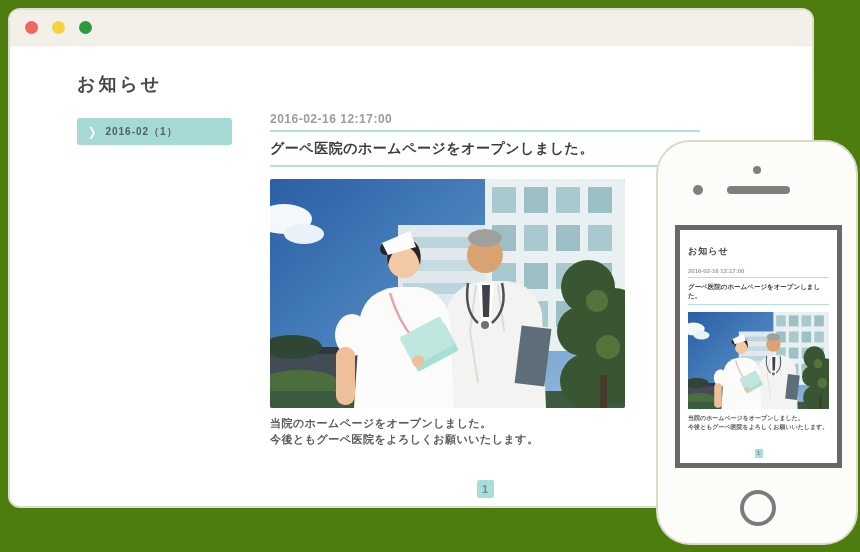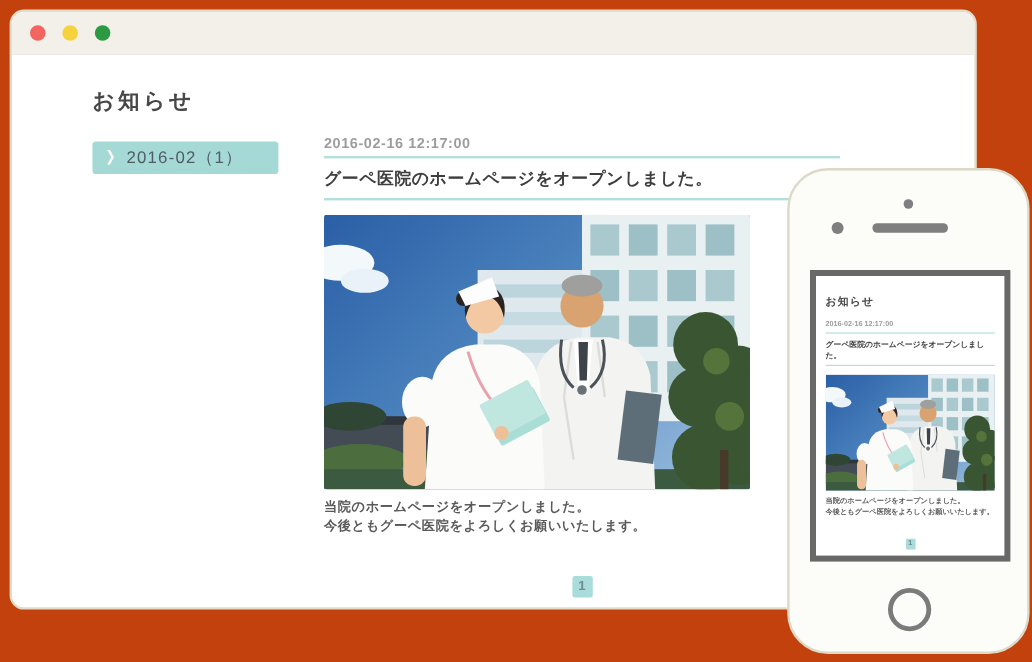--- a/index.html
+++ b/index.html
@@ -1,18 +1,18 @@
 <!DOCTYPE html>
 <html><head>
 <meta charset="utf-8">
 <style>
   * { margin:0; padding:0; box-sizing:border-box; }
   html,body { width:860px; height:552px; background:#ffffff;
     font-family:"Liberation Sans","DejaVu Sans",sans-serif; }
-  .canvas { position:relative; width:860px; height:552px; overflow:hidden; background:#c2410c; }
+  .canvas { position:relative; width:860px; height:552px; overflow:hidden; background:#4d7c0f; }
 
   
   .window { position:absolute; left:8px; top:8px; width:806px; height:500px;
     background:#ffffff; border:2px solid #e2ddcb; border-radius:12px; }
   .titlebar { height:36px; background:#f2f0e9; border-radius:10px 10px 0 0;
     border-bottom:1px solid #ecebe2; display:flex; align-items:center;
     padding-left:15px; gap:14px; }
   .light { width:13px; height:13px; border-radius:50%; display:inline-block; cursor:default; }
   .light.red    { background:#f2665f; }
   .light.yellow { background:#f6d33c; }
@@ -20,21 +20,21 @@
 
   .win-body { position:relative; width:100%; height:462px; }
   .page-title { position:absolute; left:67px; top:26px; font-size:18px;
     font-weight:bold; color:#474747; letter-spacing:3px; }
 
   .side-item { position:absolute; left:67px; top:72px; width:155px; height:27px;
     background:#a5d9d6; border-radius:3px; display:flex; align-items:center;
     padding-left:11px; cursor:pointer; }
   .chev { color:#ffffff; font-size:10px; font-weight:bold; margin-right:9px;
     transform:scaleY(1.2); }
-  .side-label { font-size:14px; font-weight:normal; color:#4e5e62; letter-spacing:1px; }
+  .side-label { font-size:10px; font-weight:bold; color:#4e5e62; letter-spacing:1px; }
 
   .article { position:absolute; left:260px; top:66px; width:430px; }
   .a-date { font-size:12px; font-weight:bold; color:#9c9c9c; letter-spacing:0.5px; }
   .teal-rule { height:2px; background:#b3dfdc; margin-top:4px; }
   .a-title { font-size:14px; font-weight:bold; color:#3e3e3e; margin-top:8px;
     letter-spacing:0.5px; }
   .a-title + .teal-rule { margin-top:7px; }
   .photo { margin-top:12px; width:355px; height:229px; border-radius:2px;
     overflow:hidden; }
   .photo svg { display:block; }

